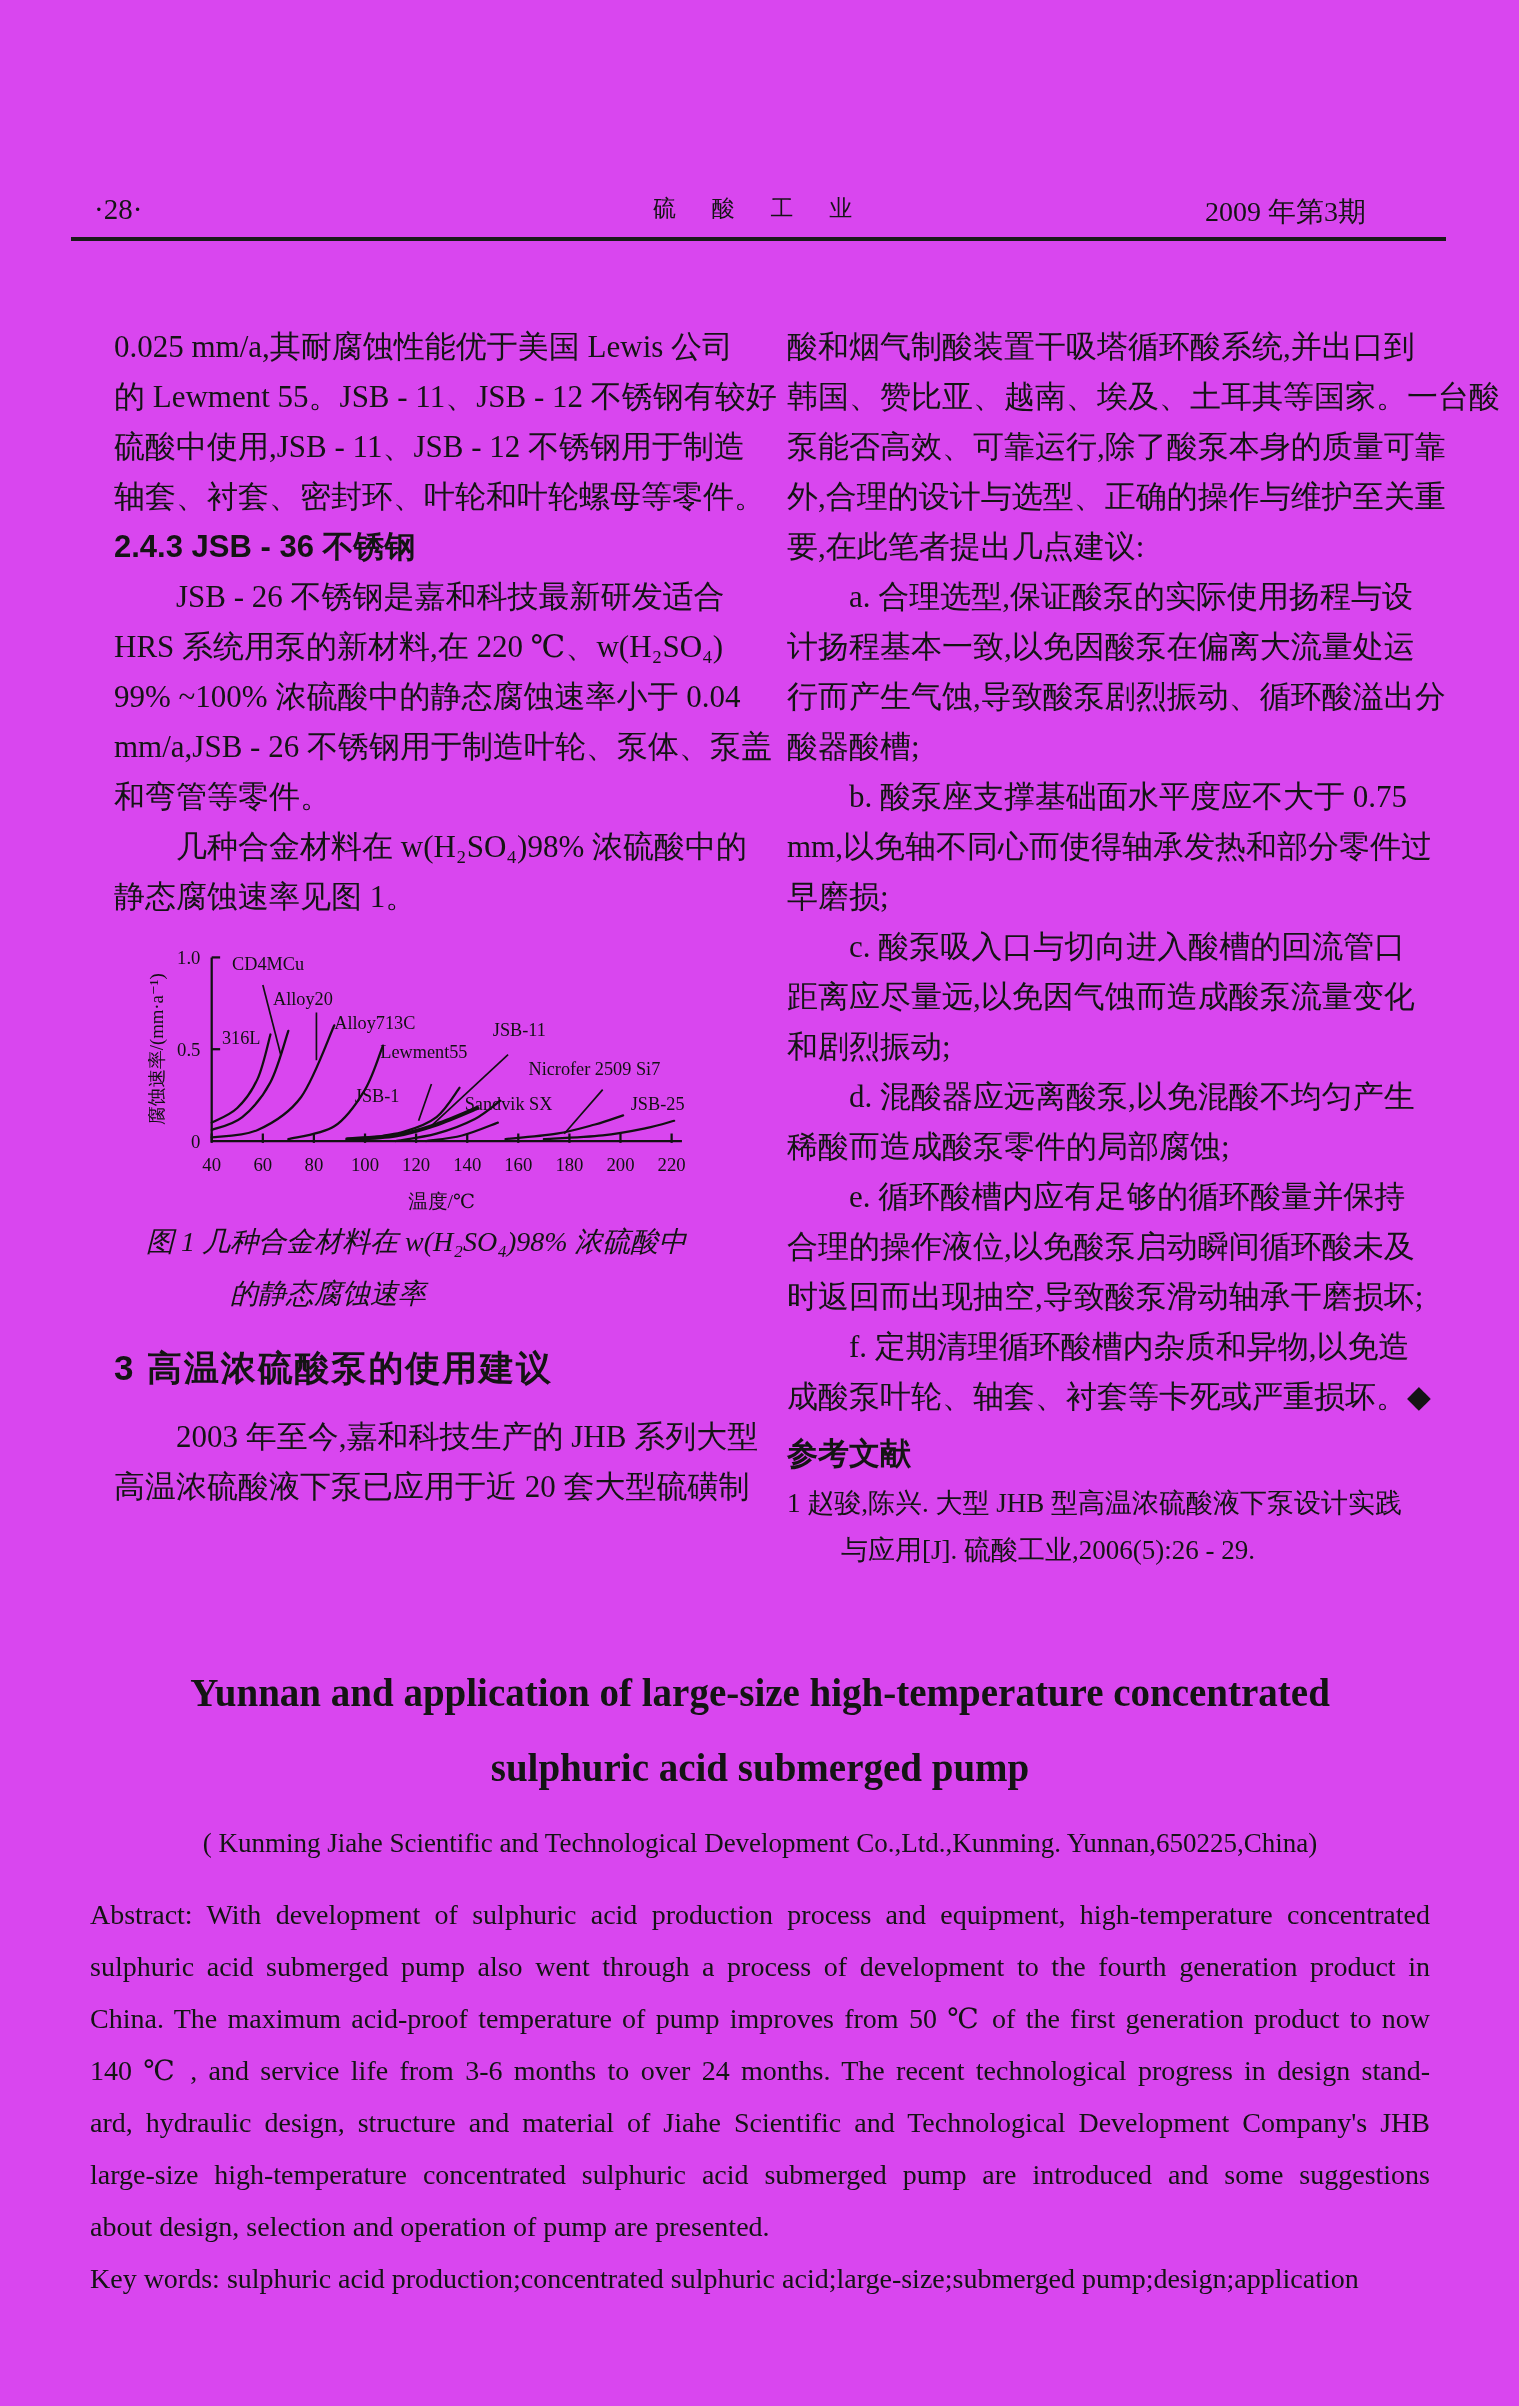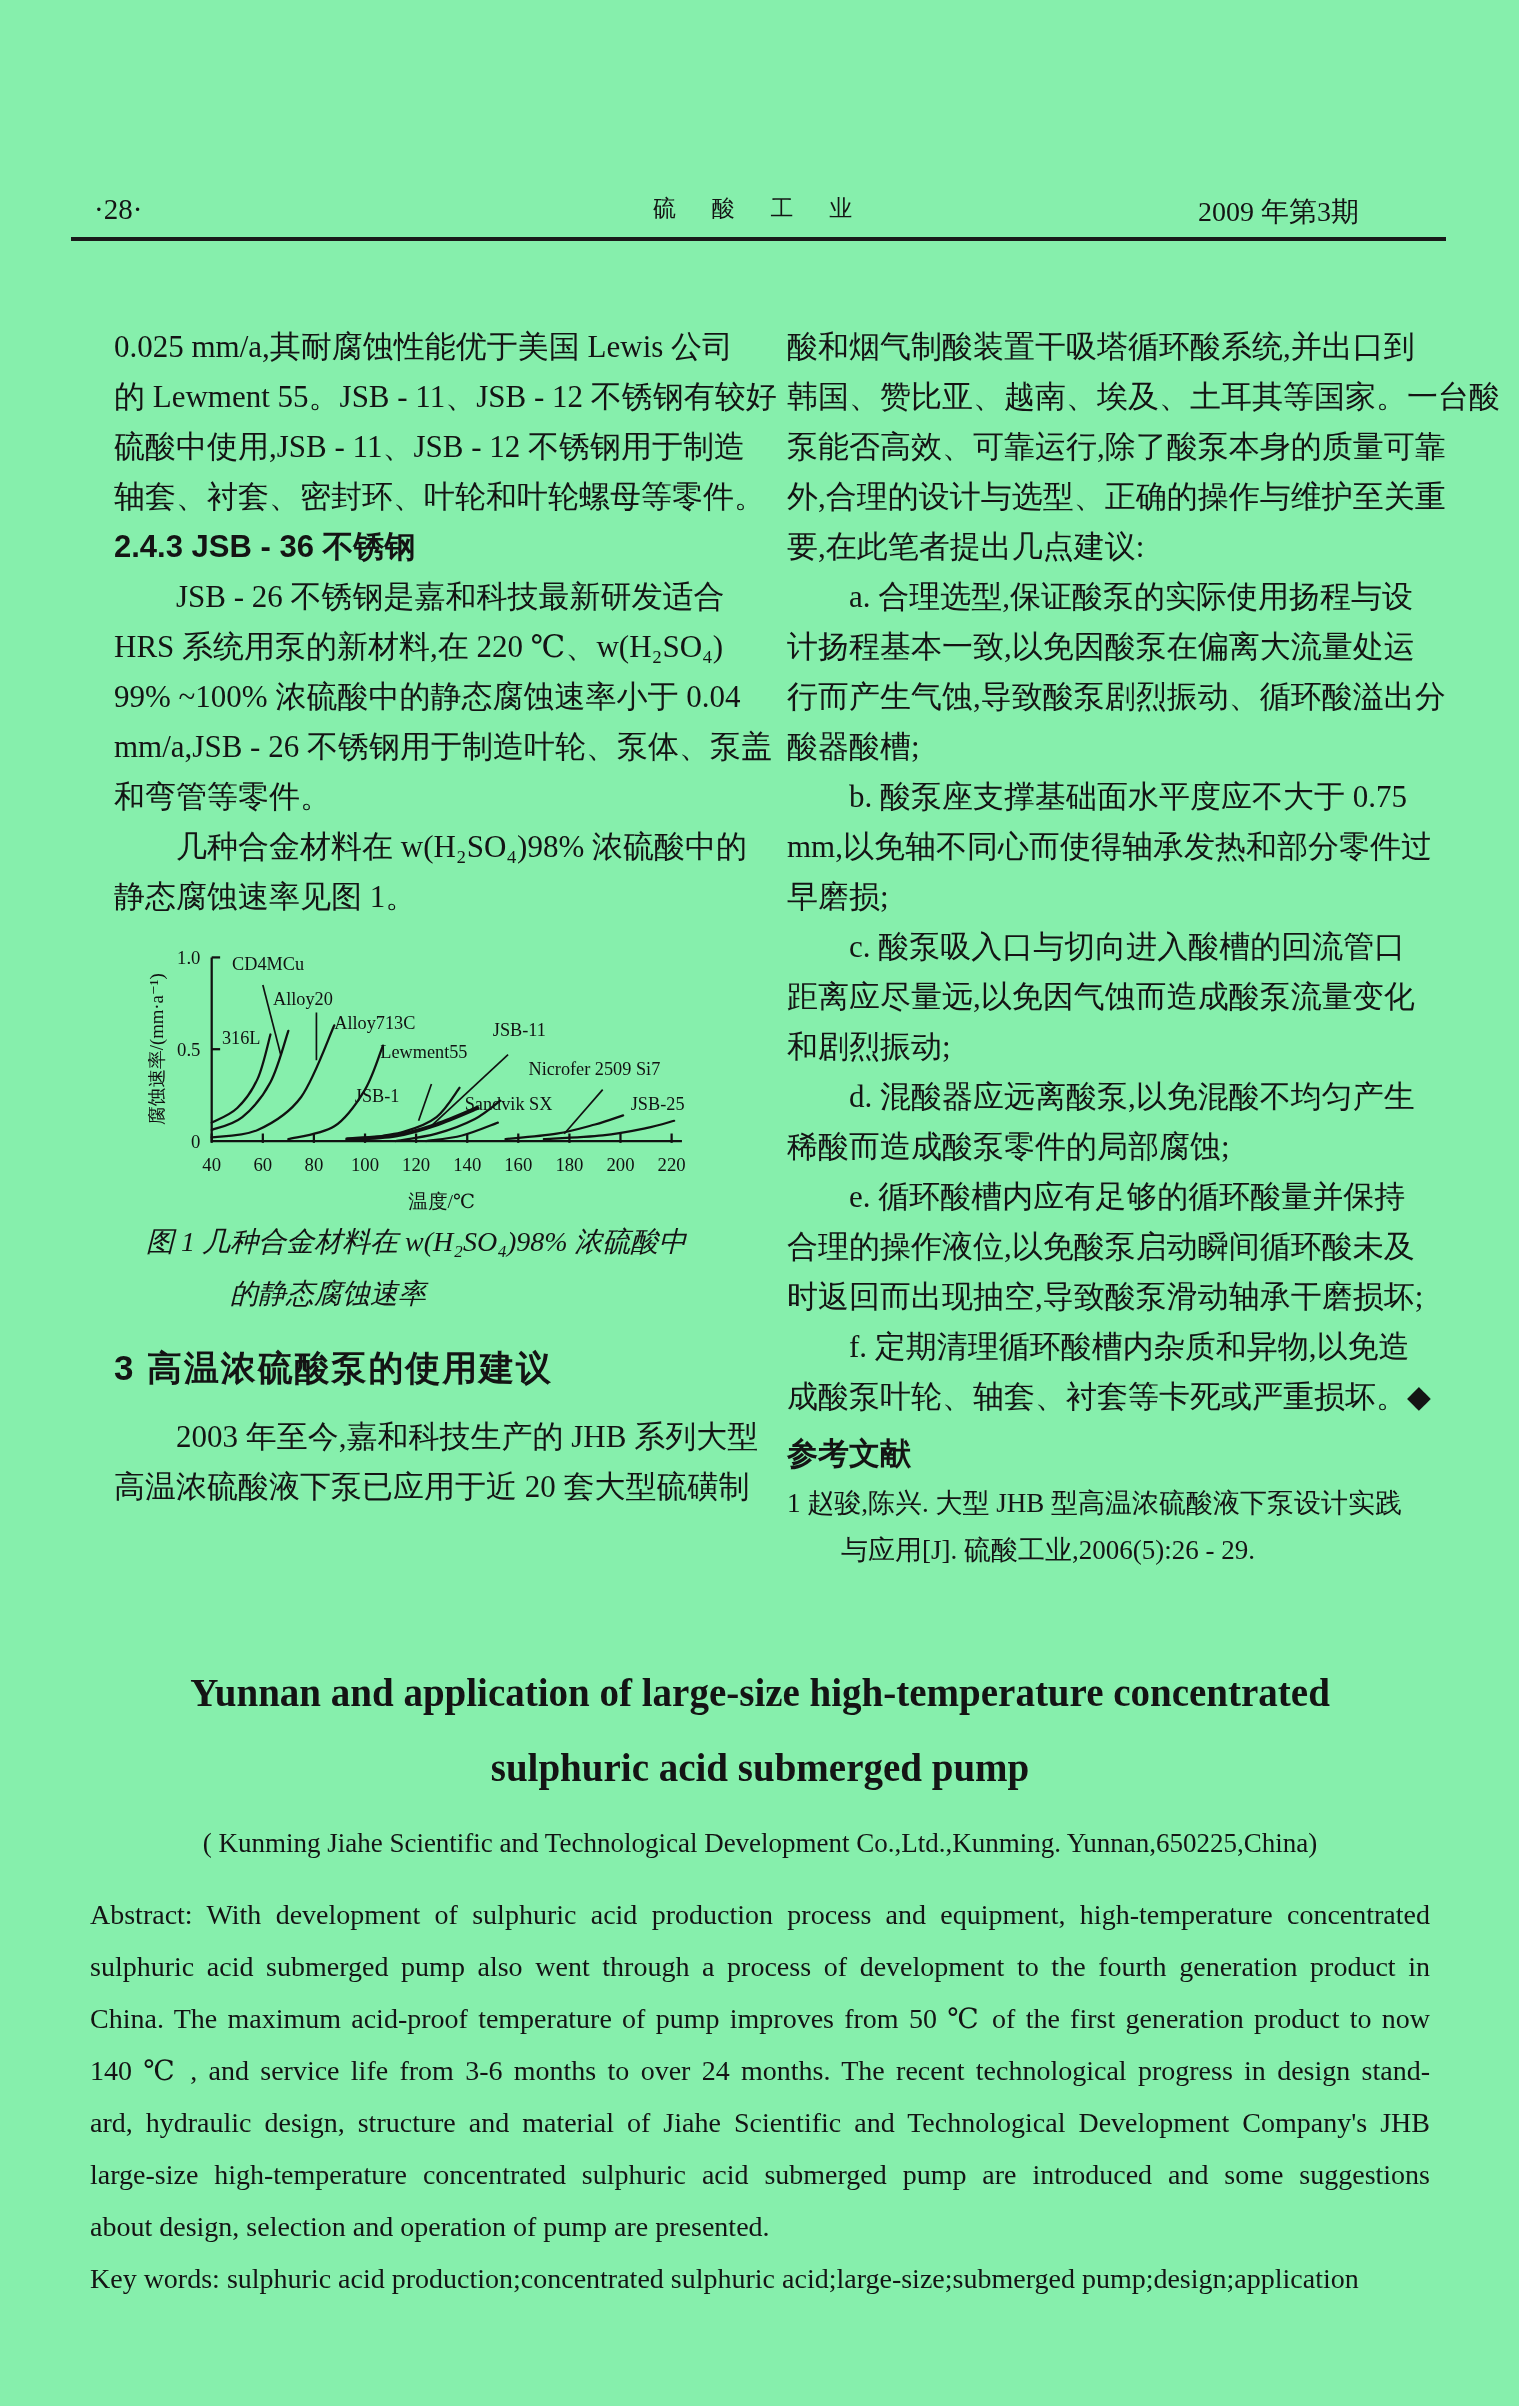--- a/index.html
+++ b/index.html
@@ -1,25 +1,25 @@
 <!DOCTYPE html>
 <html style="font-size:15px"><head>
 <meta charset="utf-8">
 <style>
   html,body{margin:0;padding:0;}
   body{
     width:1520px;height:2407px;background:#ffffff;color:#141414;
     font-family:"Liberation Serif","DejaVu Serif",serif;
     position:relative;overflow:hidden;
   }
-  .page{position:absolute;inset:0;background:#86efac;}
+  .page{position:absolute;inset:0;background:#d946ef;}
   
   .hdr-pg{position:absolute;top:193px;left:94px;font-size:29px;}
   .hdr-journal{position:absolute;top:193px;left:0;width:100%;text-align:center;font-size:23px;letter-spacing:15px;}
-  .hdr-issue{position:absolute;top:193px;right:161px;font-size:28px;}
+  .hdr-issue{position:absolute;top:193px;right:154px;font-size:28px;}
   .hdr-rule{position:absolute;top:237px;left:71px;width:1375px;height:3.7px;background:#1a1a1a;}
   
   .col{position:absolute;top:322px;font-size:31px;line-height:50px;white-space:nowrap;}
   .col-left{left:90px;width:630px;margin-left:24px;}
   .col-right{left:787px;width:652px;}
   .ln{height:50px;}
   .ind{padding-left:62px;}
   .h243{font-family:"Liberation Sans","DejaVu Sans",sans-serif;font-weight:bold;font-size:31px;height:50px;}
   .chartbox{margin:11.2px 0 0 34px;width:592px;height:283px;}
   .cap{font-style:italic;font-size:28px;line-height:52px;height:52px;}

